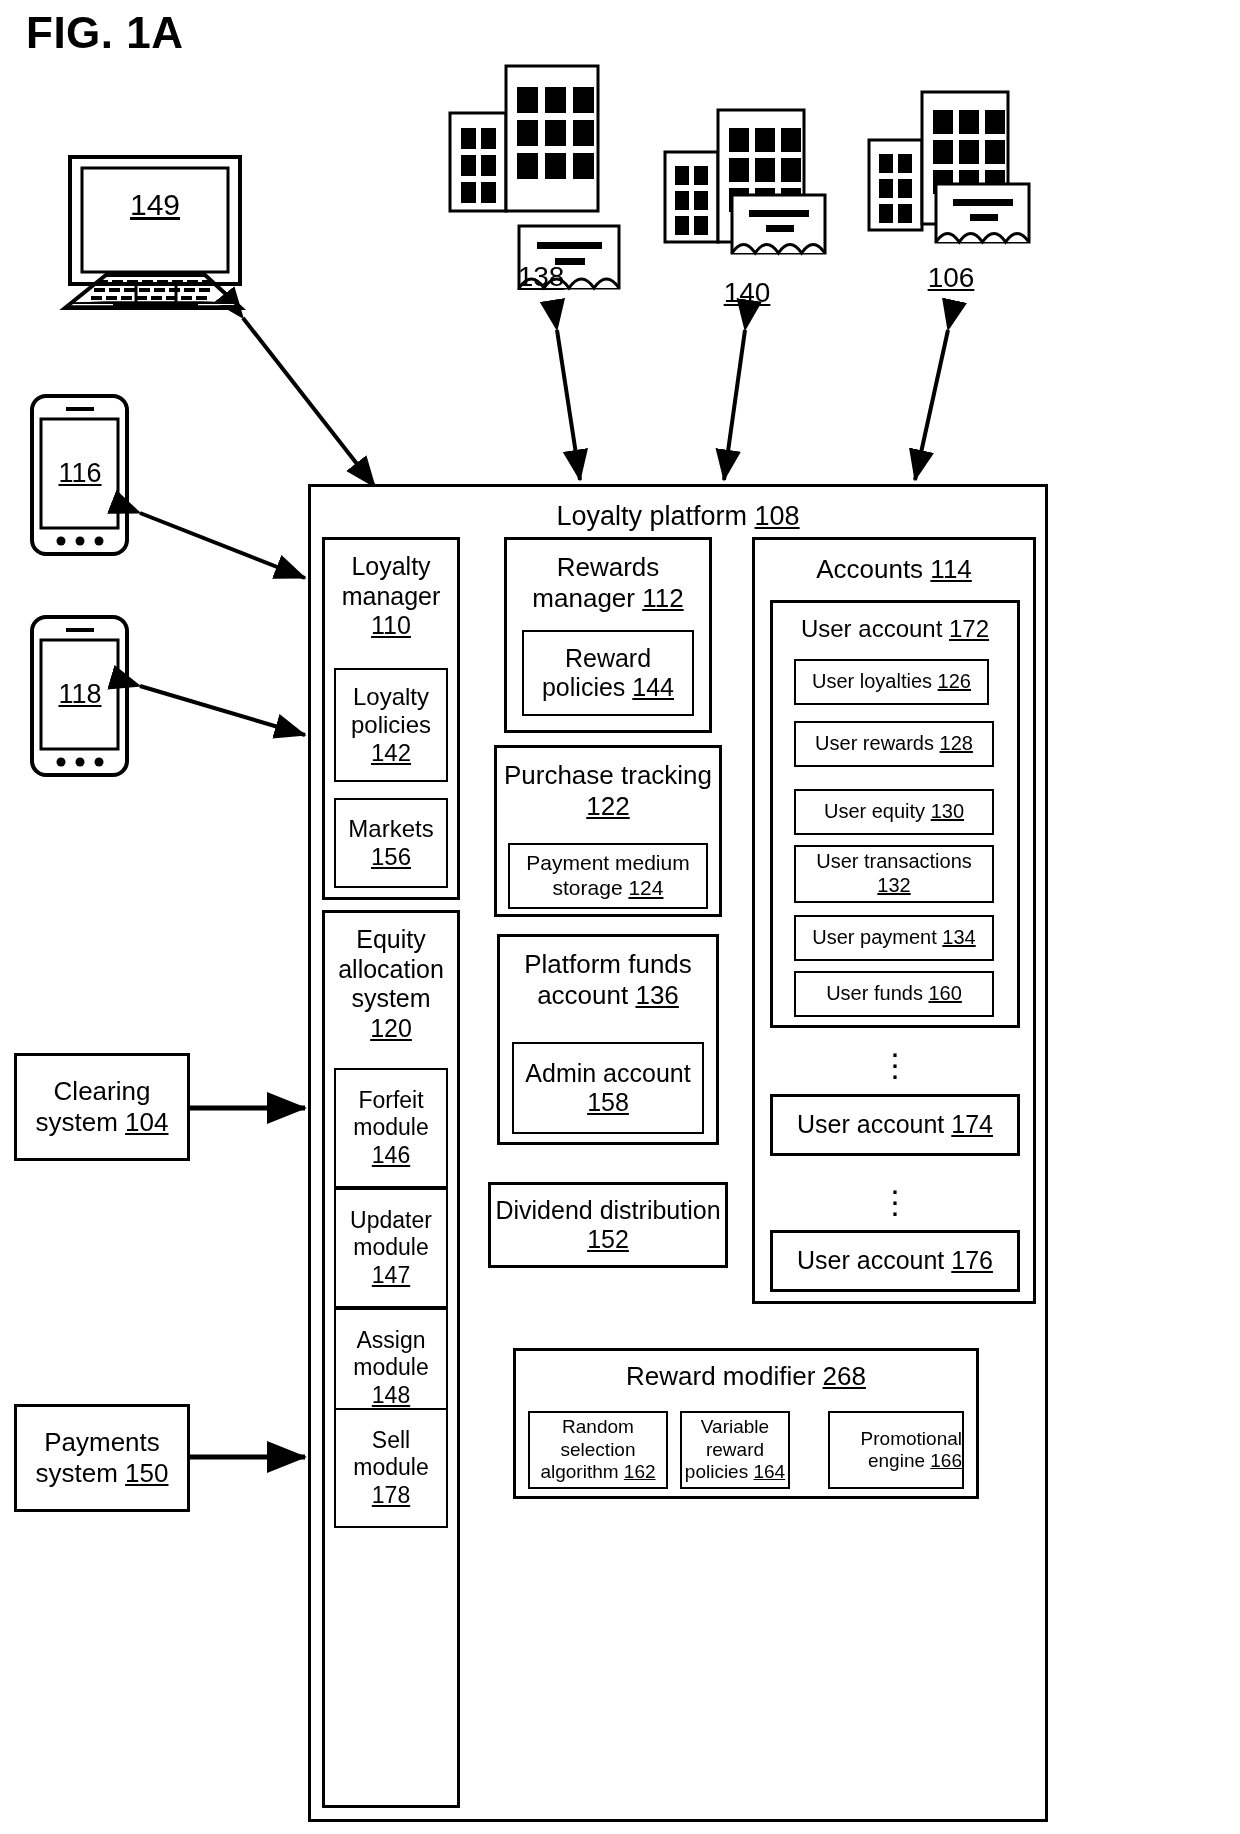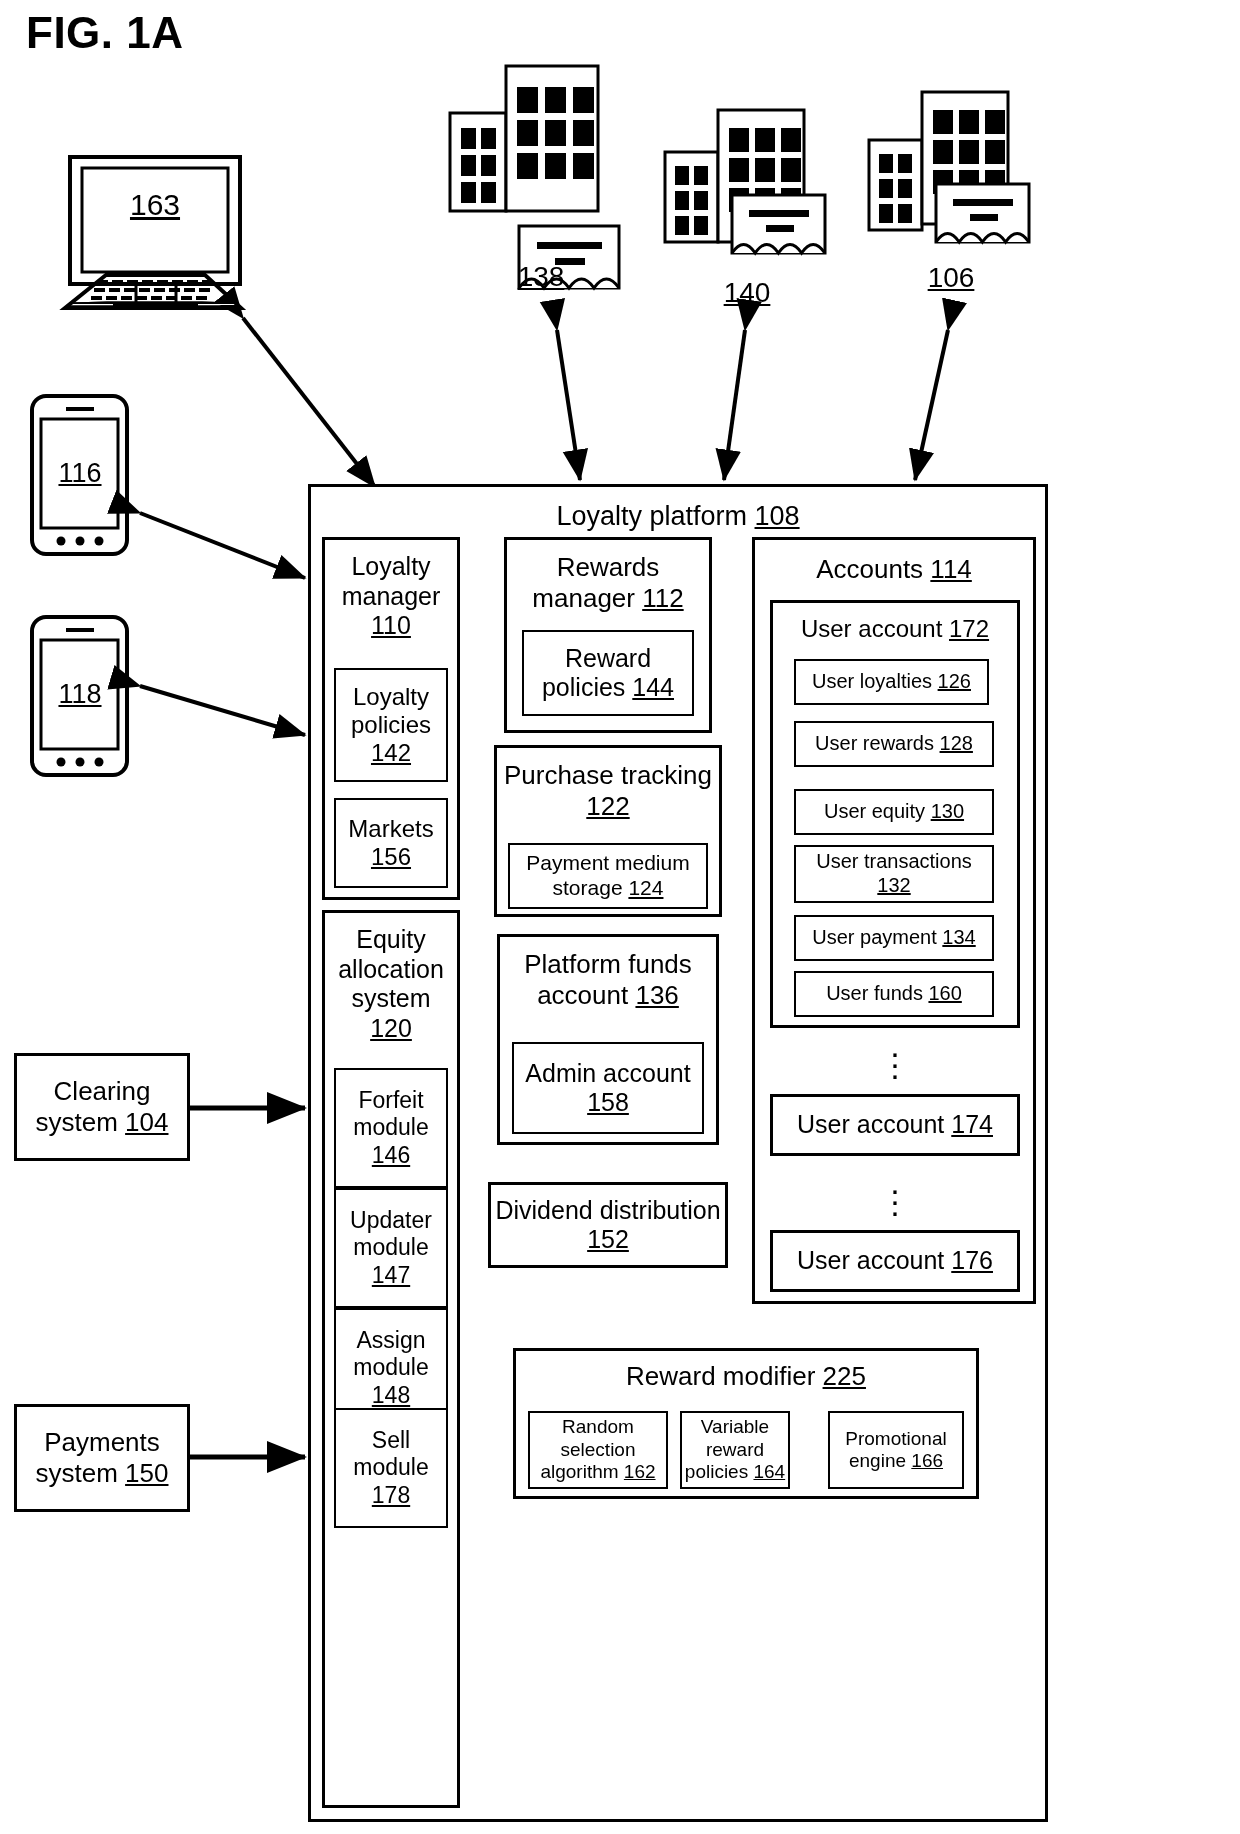--- a/index.html
+++ b/index.html
@@ -124,21 +124,21 @@
       <rect x="136" y="296" width="11" height="4"></rect>
     <rect x="151" y="296" width="11" height="4"></rect>
       <rect x="166" y="296" width="11" height="4"></rect>
     <rect x="181" y="296" width="11" height="4"></rect>
       <rect x="196" y="296" width="11" height="4"></rect>
     <rect x="113" y="304" width="85" height="6"></rect>
   </g>
   <path d="M106 275 L205 275 L241 308 L65 308 Z" fill="none" stroke="#000" stroke-width="4"></path>
 </svg>
 <div class="lbl" style="left:118px; top:188px; width:74px; font-size:30px;">
-  <span class="ref">163</span>
+  <span class="ref">149</span>
 </div>
 
 <svg class="svg-layer" viewBox="0 0 1240 1834">
   <rect x="32" y="396" width="95" height="158" rx="14" ry="14" fill="none" stroke="#000" stroke-width="4"></rect>
   <rect x="41" y="419" width="77" height="109" fill="none" stroke="#000" stroke-width="3"></rect>
   <line x1="66" y1="409" x2="94" y2="409" stroke="#000" stroke-width="4"></line>
   <circle cx="61" cy="541" r="4.5" fill="#000"></circle>
   <circle cx="80" cy="541" r="4.5" fill="#000"></circle>
   <circle cx="99" cy="541" r="4.5" fill="#000"></circle>
 </svg>
@@ -407,32 +407,32 @@
 </div>
 
 <div class="box" style="left:770px; top:1230px; width:250px; height:62px; font-size:25px;">
   <div><span>User account</span>
     <span class="ref">176</span></div>
 </div>
 
 <div class="box topalign" style="left:513px; top:1348px; width:466px; height:151px; padding-top:10px; font-size:26px;">
   <div>
     <span>Reward modifier</span>
-    <span class="ref">225</span>
+    <span class="ref">268</span>
   </div>
 </div>
 <div class="box thin" style="left:528px; top:1411px; width:140px; height:78px; font-size:19px;">
   <div>Random</div>
   <div>selection</div>
   <div><span>algorithm</span>
     <span class="ref">162</span></div>
 </div>
 <div class="box thin" style="left:680px; top:1411px; width:110px; height:78px; font-size:19px;">
   <div>Variable</div>
   <div>reward</div>
   <div><span>policies</span>
     <span class="ref">164</span></div>
 </div>
-<div class="box thin" style="left:828px; top:1411px; width:136px; height:78px; font-size:19px;">
+<div class="box thin" style="left:828px; top:1411px; width:136px; height:78px; font-size:19px;align-items:flex-end;">
   <div>Promotional</div>
   <div><span>engine</span>
     <span class="ref">166</span></div>
 </div>
 
 </body></html>

